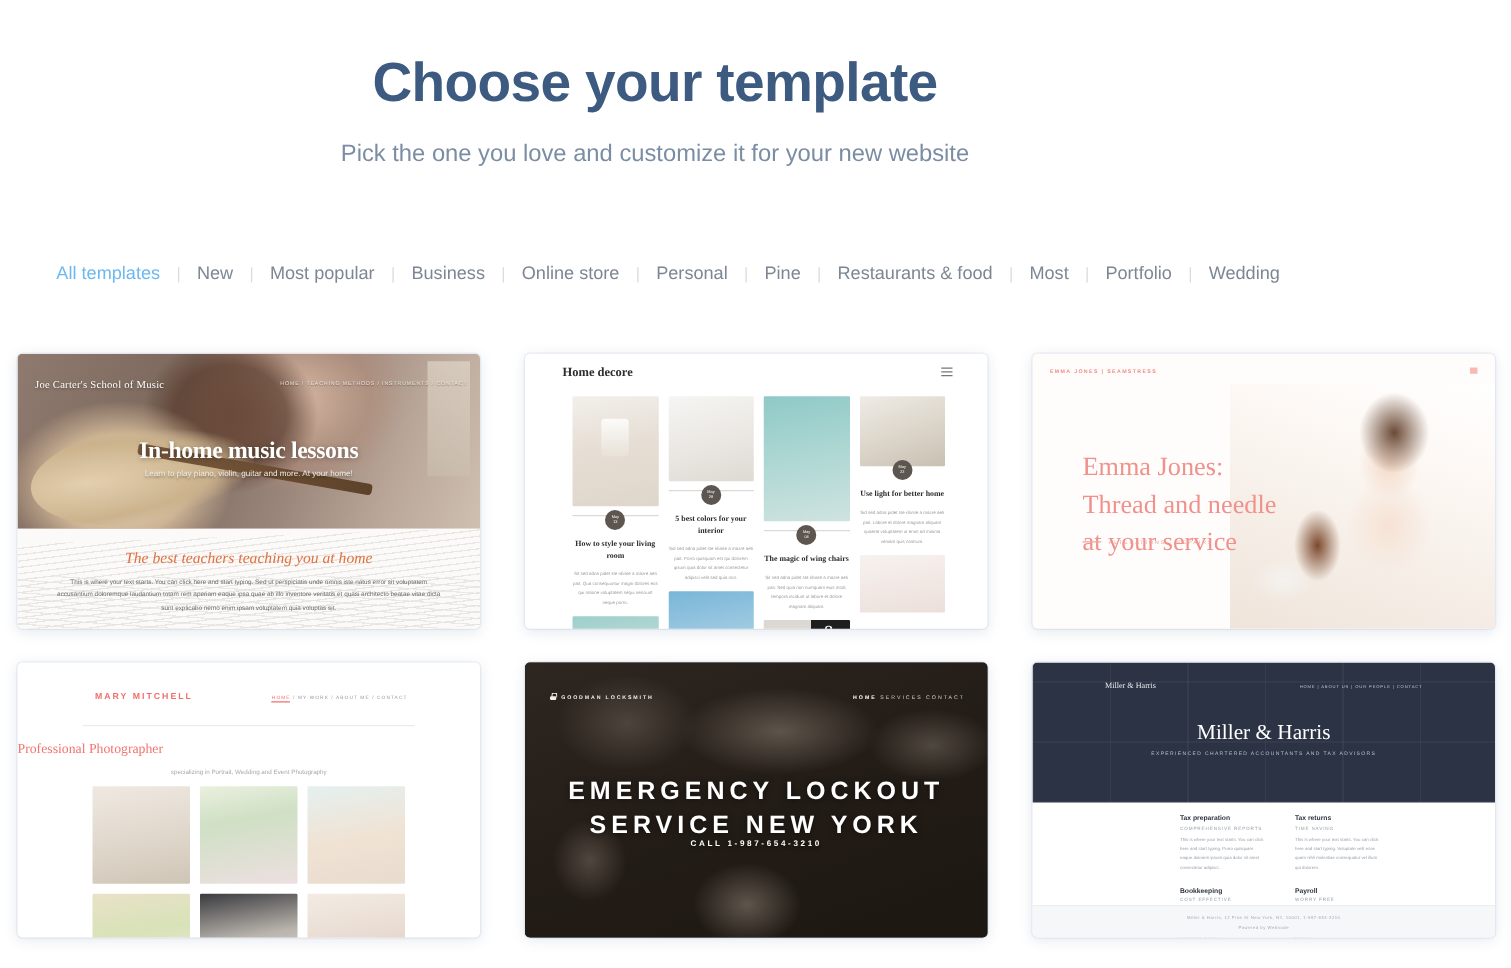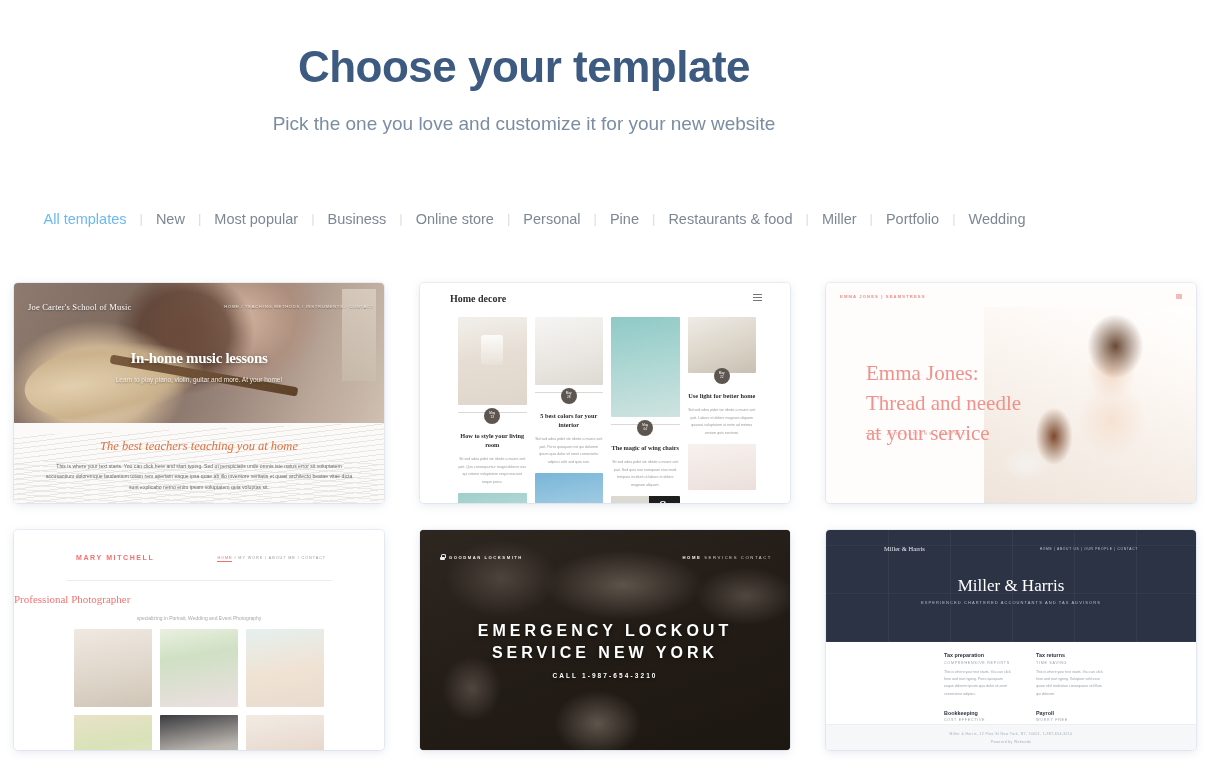--- a/index.html
+++ b/index.html
@@ -87,21 +87,21 @@
   .c1-guitar { position:absolute; left:10px; top:58px; width:180px; height:78px;
     background:radial-gradient(ellipse at 25% 50%, #e3cfae 0%, #cbb28c 55%, rgba(180,150,110,0) 72%);
     border-radius:50%; transform:rotate(-8deg); opacity:.95;}
   .c1-neck { position:absolute; left:95px; top:88px; width:190px; height:9px;
     background:linear-gradient(90deg,#7a5a3e,#5d4229); transform:rotate(10deg); border-radius:3px;}
   .c1-logo { position:absolute; left:14px; top:19px; font-size:8.5px; color:#fff;
     font-family:"Liberation Serif", serif; letter-spacing:.2px; text-shadow:0 1px 2px rgba(0,0,0,.4);}
   .c1-nav { position:absolute; right:10px; top:21px; font-size:4.2px; color:#efe7e0;
     letter-spacing:.7px; text-shadow:0 1px 1px rgba(0,0,0,.45); }
   .c1-h1 { position:absolute; left:0; right:0; top:67px; text-align:center;
-    font-family:"Liberation Serif", serif; font-weight:bold; font-size:15px; color:#fff;
+    font-family:"Liberation Serif", serif; font-weight:bold; font-size:19px; color:#fff;
     letter-spacing:-.3px; text-shadow:0 1px 4px rgba(0,0,0,.35);}
   .c1-sub { position:absolute; left:0; right:0; top:93px; text-align:center;
     font-size:6.5px; color:#f2ece6; text-shadow:0 1px 2px rgba(0,0,0,.4);}
   .c1-lower { position:absolute; left:0; right:0; top:140px; bottom:0;
     background:#fbfaf8; overflow:hidden;}
   .c1-staff { position:absolute; left:-10px; right:-10px; top:6px; height:78px;
     background:repeating-linear-gradient(175deg, transparent 0 4px, #e2e0dc 4px 5px);
     opacity:.75; transform:rotate(-2deg);}
   .c1-staff2 { position:absolute; left:-10px; right:-10px; bottom:-4px; height:46px;
     background:repeating-linear-gradient(184deg, transparent 0 4px, #e4e2de 4px 5px);
@@ -202,21 +202,21 @@
     letter-spacing:1.5px; font-weight:bold; display:flex; align-items:center; gap:4px; }
   .c5-lock { width:5px; height:6px; position:relative; display:inline-block; }
   .c5-lock:before { content:""; position:absolute; left:1px; top:0; width:3px; height:3px;
     border:1px solid #efefef; border-bottom:none; border-radius:2px 2px 0 0; }
   .c5-lock:after { content:""; position:absolute; left:0; bottom:0; width:5px; height:3.5px;
     background:#efefef; border-radius:1px; }
   .c5-nav { position:absolute; right:18px; top:25px; font-size:4.2px; color:#cfcfcf;
     letter-spacing:1.6px; }
   .c5-nav b { color:#fff; }
   .c5-h1 { position:absolute; left:0; right:0; top:90px; text-align:center; color:#fff;
-    font-size:16px; font-weight:bold; letter-spacing:4px; line-height:1.35;
+    font-size:20px; font-weight:bold; letter-spacing:4px; line-height:1.35;
     text-shadow:0 1px 5px rgba(0,0,0,.5); }
   .c5-call { position:absolute; left:0; right:0; top:142px; text-align:center; color:#fff;
     font-size:6.5px; font-weight:bold; letter-spacing:2.1px;
     text-shadow:0 1px 3px rgba(0,0,0,.5); }
 
   
   .c6 { background:#fff; }
   .c6-hero { position:absolute; left:0; right:0; top:0; height:112px;
     background:
       radial-gradient(ellipse 30px 60px at 72% 70%, #1a1f2c 0%, rgba(26,31,44,0) 72%),
@@ -264,21 +264,21 @@
     <span class="filter-item">Business</span>
     <span class="filter-sep">|</span>
     <span class="filter-item">Online store</span>
     <span class="filter-sep">|</span>
     <span class="filter-item">Personal</span>
     <span class="filter-sep">|</span>
     <span class="filter-item">Pine</span>
     <span class="filter-sep">|</span>
     <span class="filter-item">Restaurants &amp; food</span>
     <span class="filter-sep">|</span>
-    <span class="filter-item">Miller</span>
+    <span class="filter-item">Most</span>
     <span class="filter-sep">|</span>
     <span class="filter-item">Portfolio</span>
     <span class="filter-sep">|</span>
     <span class="filter-item">Wedding</span>
   </nav>
 
   <div class="grid">
 
     <div class="card">
       <div class="thumb">

